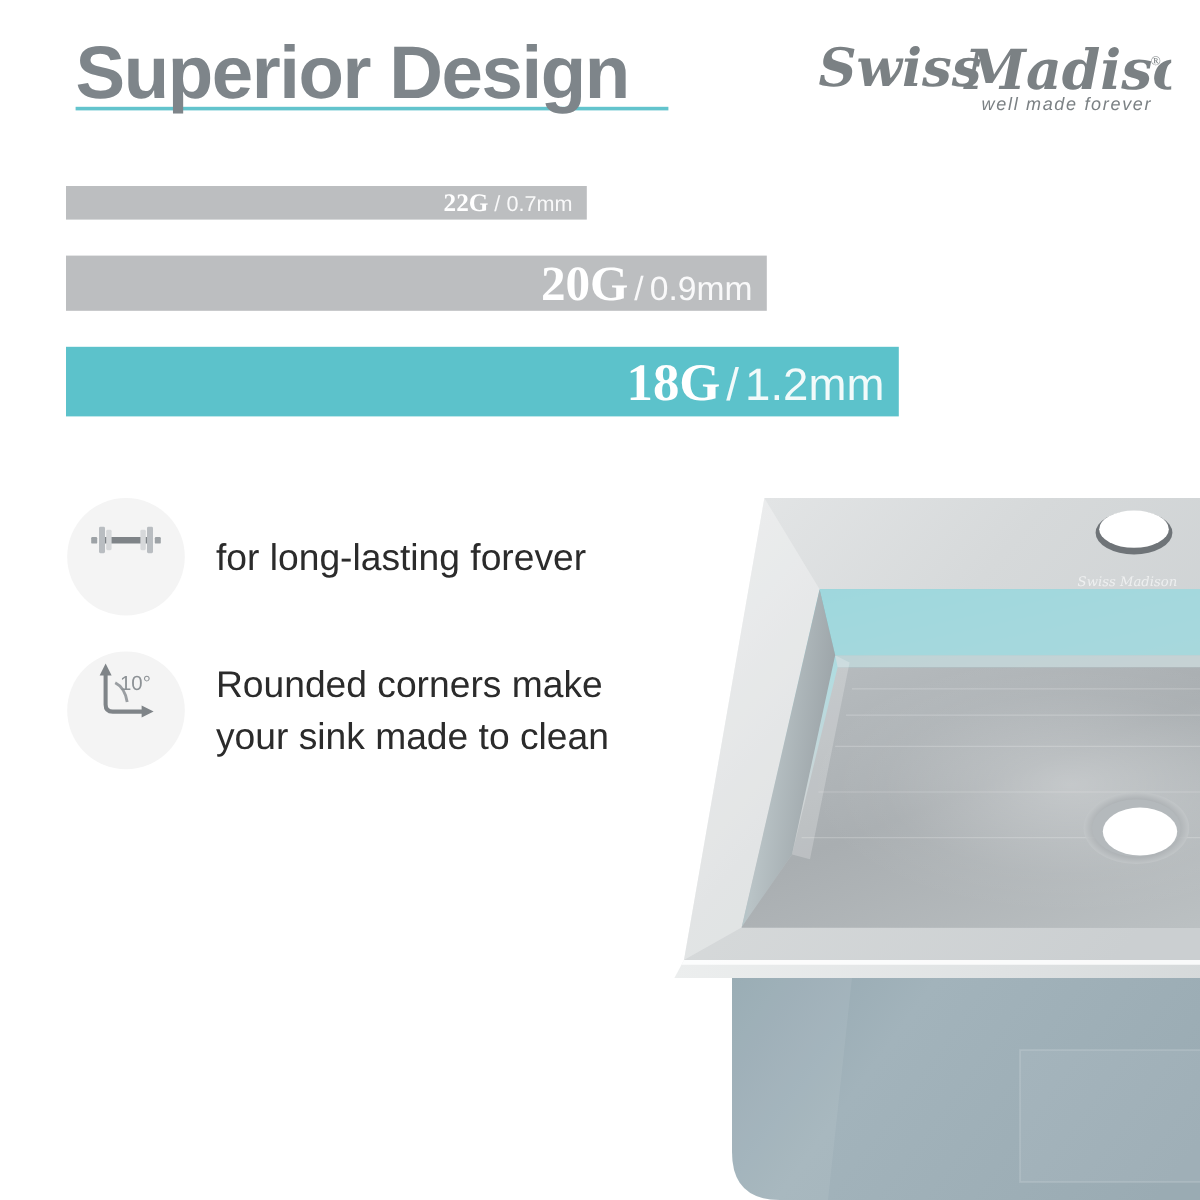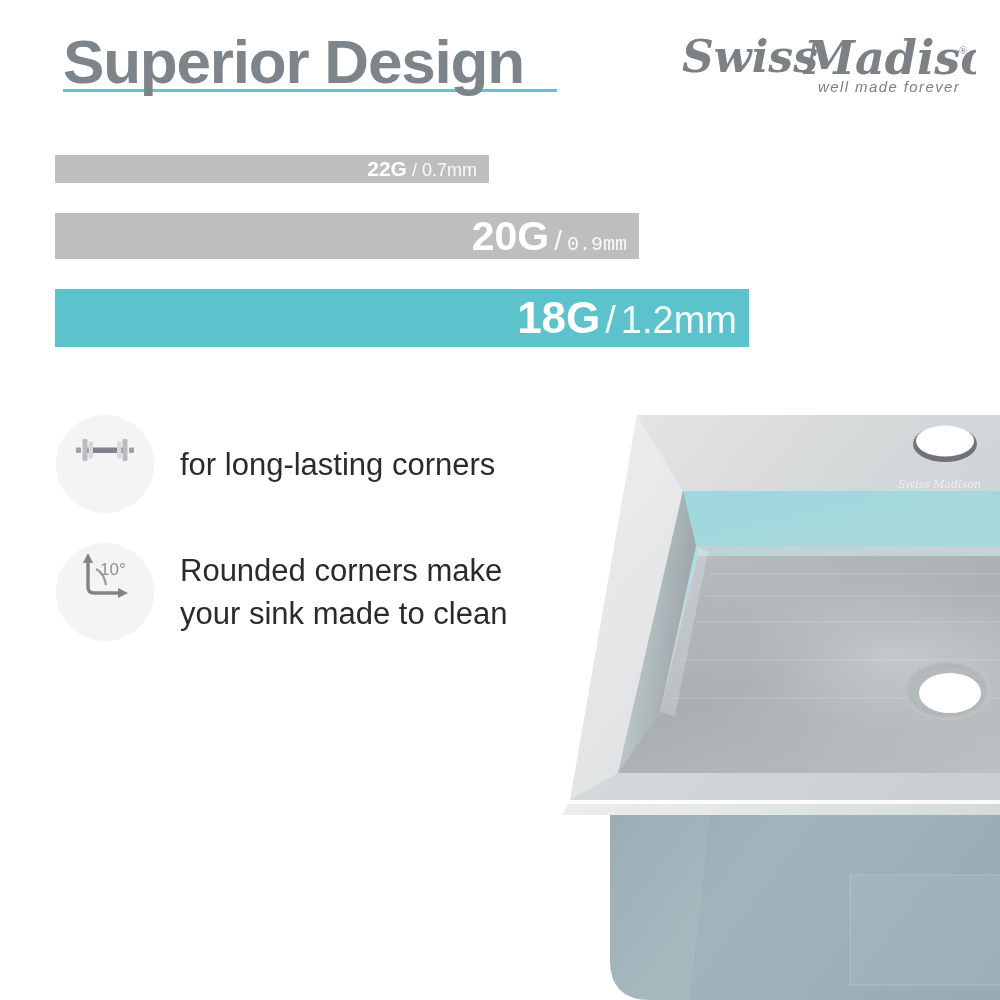--- a/index.html
+++ b/index.html
@@ -76,20 +76,21 @@
   }
   .bar-row .bar-label {
     display: flex;
     align-items: baseline;
     padding-right: 12px;
     white-space: nowrap;
     color: #ffffff;
   }
   .bar-gauge {
     font-weight: bold;
+    font-family: Liberation Serif, serif;
   }
   .bar-sep {
     font-weight: normal;
     opacity: 0.92;
     padding: 0 5px;
   }
   .bar-mm {
     font-weight: normal;
     opacity: 0.92;
   }
@@ -105,21 +106,21 @@
   .bar-row.b22 .bar-mm    { font-size: 18px; }
 
   .bar-row.b20 {
     width: 584px;
     height: 46px;
     background: #bcbec0;
     margin-bottom: 30px;
   }
   .bar-row.b20 .bar-gauge { font-size: 41px; }
   .bar-row.b20 .bar-sep   { font-size: 28px; }
-  .bar-row.b20 .bar-mm    { font-size: 20px; font-family: Liberation Mono, monospace; }
+  .bar-row.b20 .bar-mm    { font-size: 28px; }
 
   .bar-row.b18 {
     width: 694px;
     height: 58px;
     background: #5cc2cb;
   }
   .bar-row.b18 .bar-gauge { font-size: 44px; }
   .bar-row.b18 .bar-sep   { font-size: 38px; }
   .bar-row.b18 .bar-mm    { font-size: 38px; }
 
@@ -227,21 +228,21 @@
             <rect x="12.5" y="24" width="5" height="22" rx="1.2" fill="#b9bdc1"></rect>
             <rect x="18.5" y="26.5" width="4.5" height="17" rx="1.2" fill="#d6d8da"></rect>
             <rect x="52.5" y="24" width="5" height="22" rx="1.2" fill="#b9bdc1"></rect>
             <rect x="47" y="26.5" width="4.5" height="17" rx="1.2" fill="#d6d8da"></rect>
             <rect x="6" y="32.5" width="5" height="5.5" rx="1" fill="#9da2a6"></rect>
             <rect x="59" y="32.5" width="5" height="5.5" rx="1" fill="#9da2a6"></rect>
           </g>
         </svg>
       </div>
       <div class="feature-text">
-        <span class="l2">for long-lasting corners</span>
+        <span class="l2">for long-lasting forever</span>
       </div>
     </div>
 
     <div class="feature">
       <div class="feature-icon">
         <svg viewBox="0 0 70 70" width="70" height="70" aria-hidden="true">
           <g stroke="#7f8488" fill="none" stroke-width="3.4" stroke-linecap="round">
             <path d="M18 16 L18 44 Q18 50 24 50 L52 50"></path>
           </g>
           <g fill="#7f8488">

